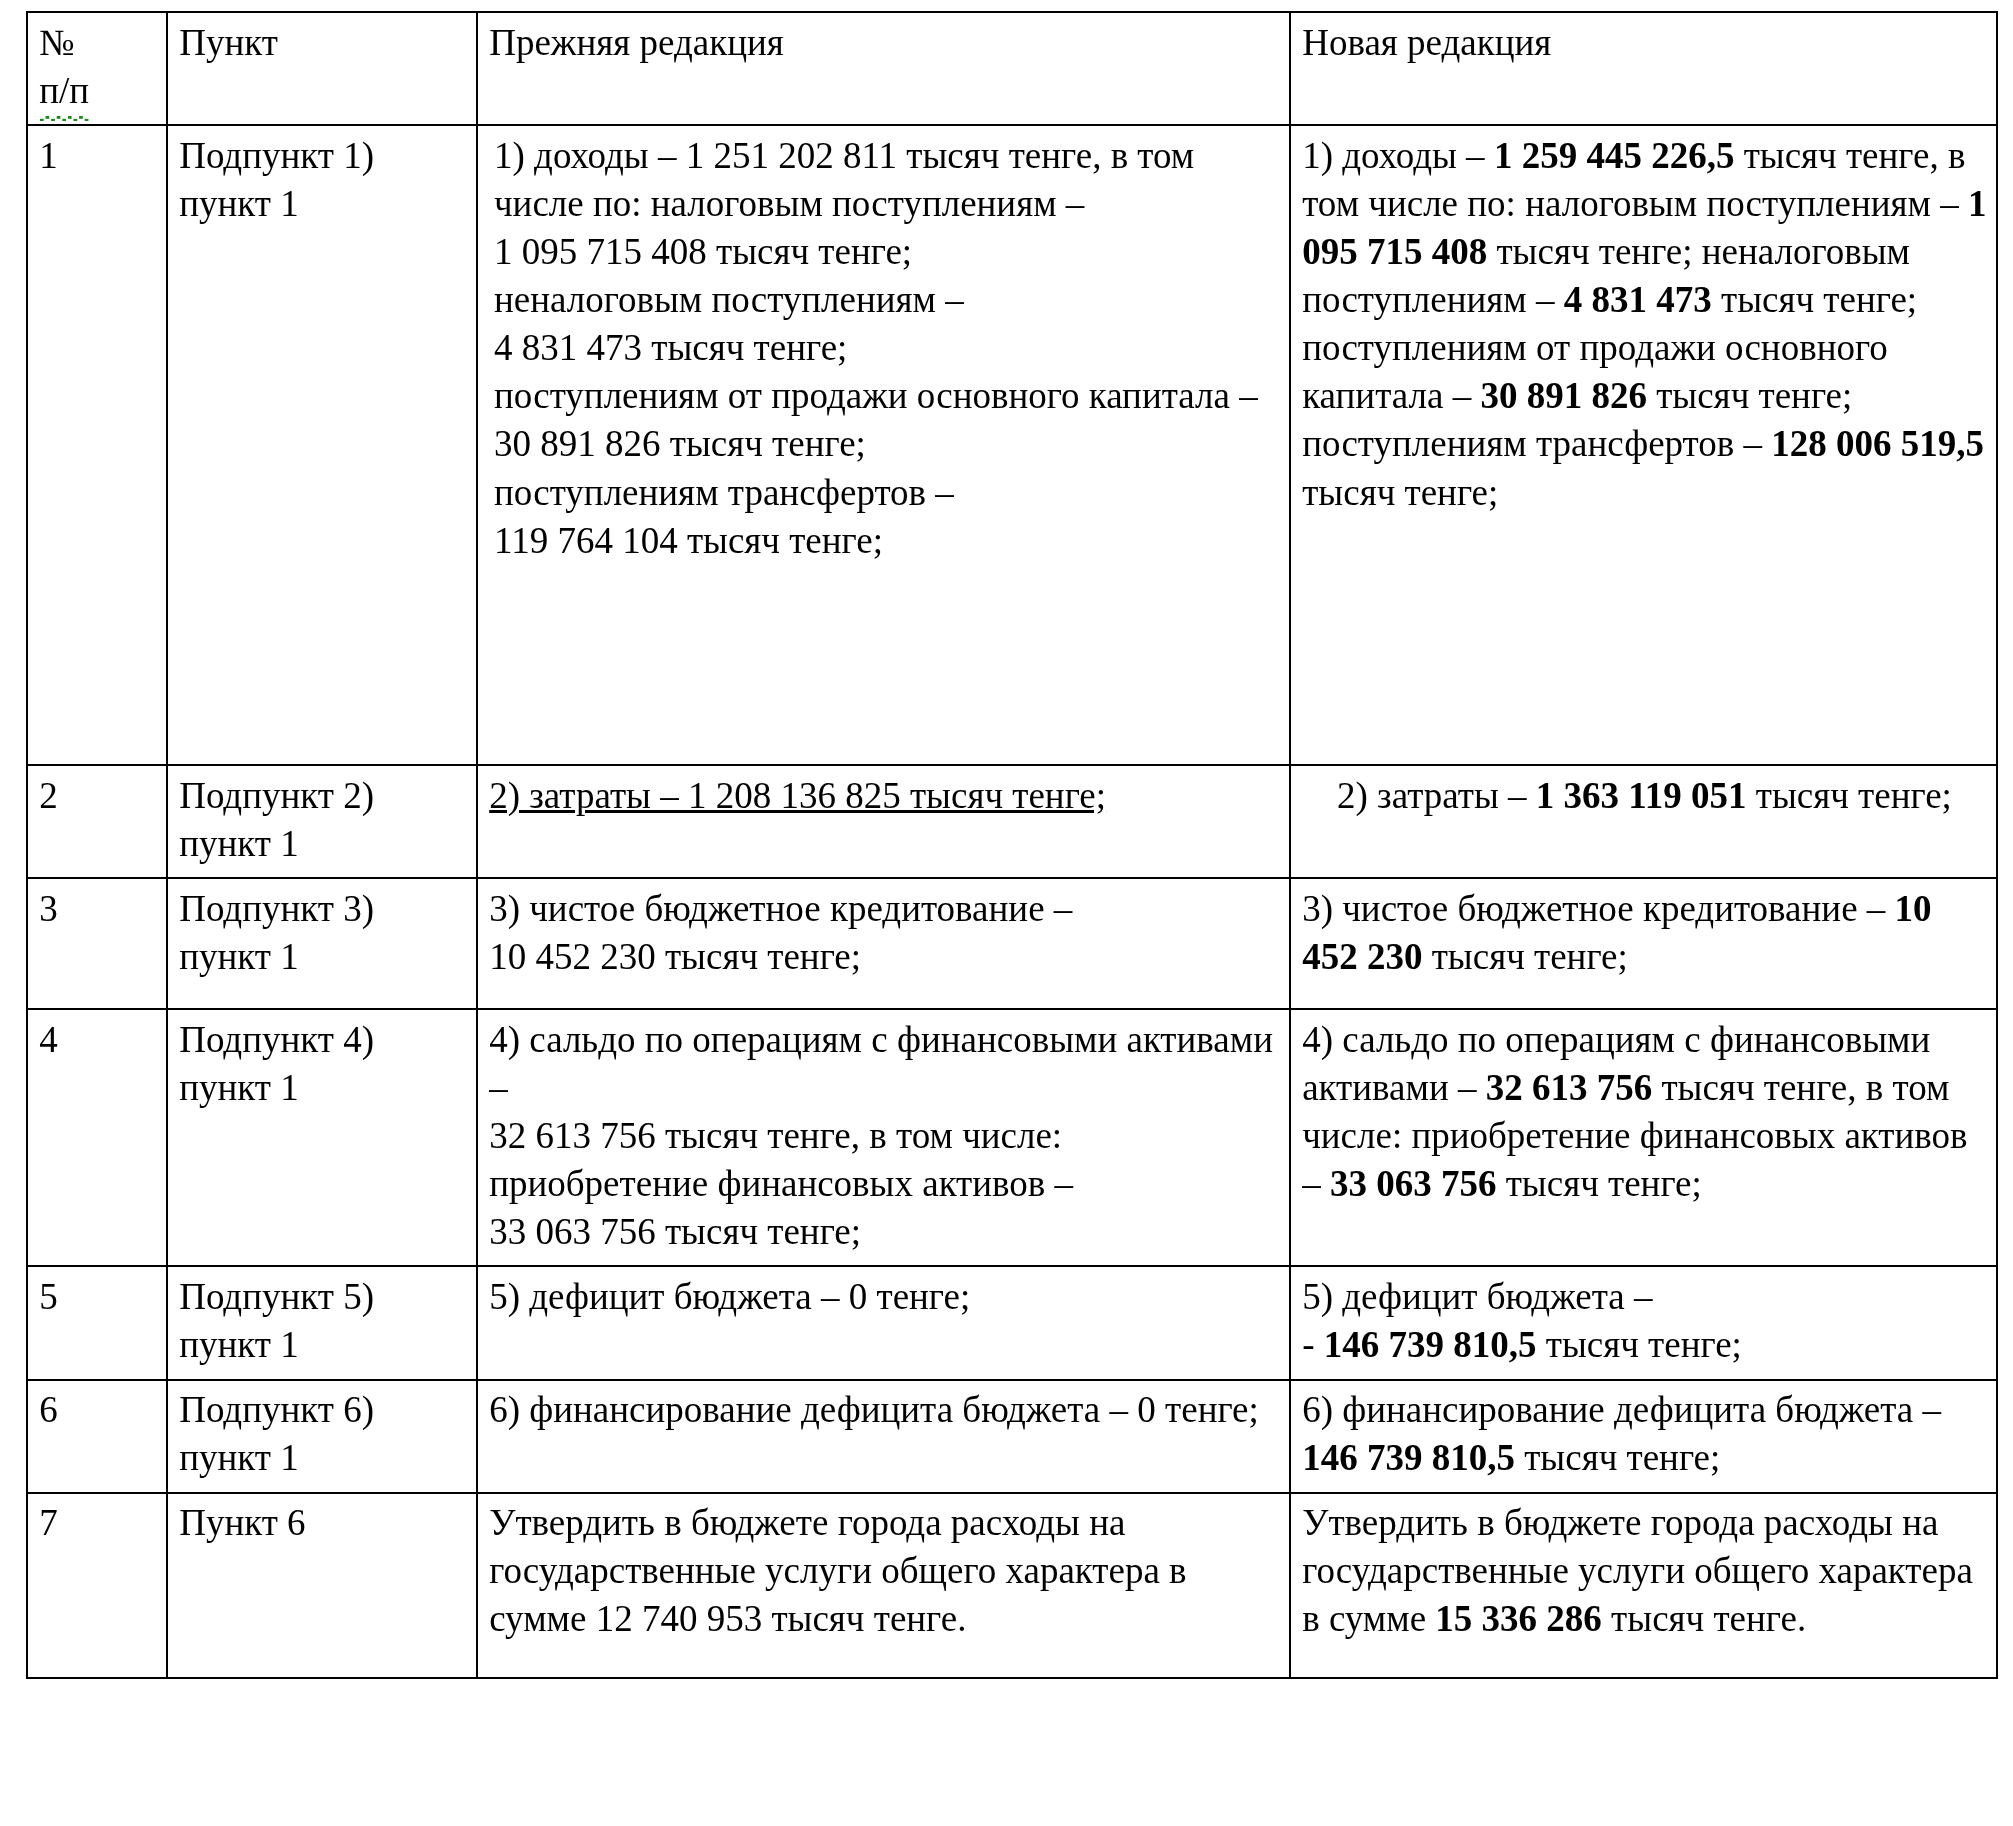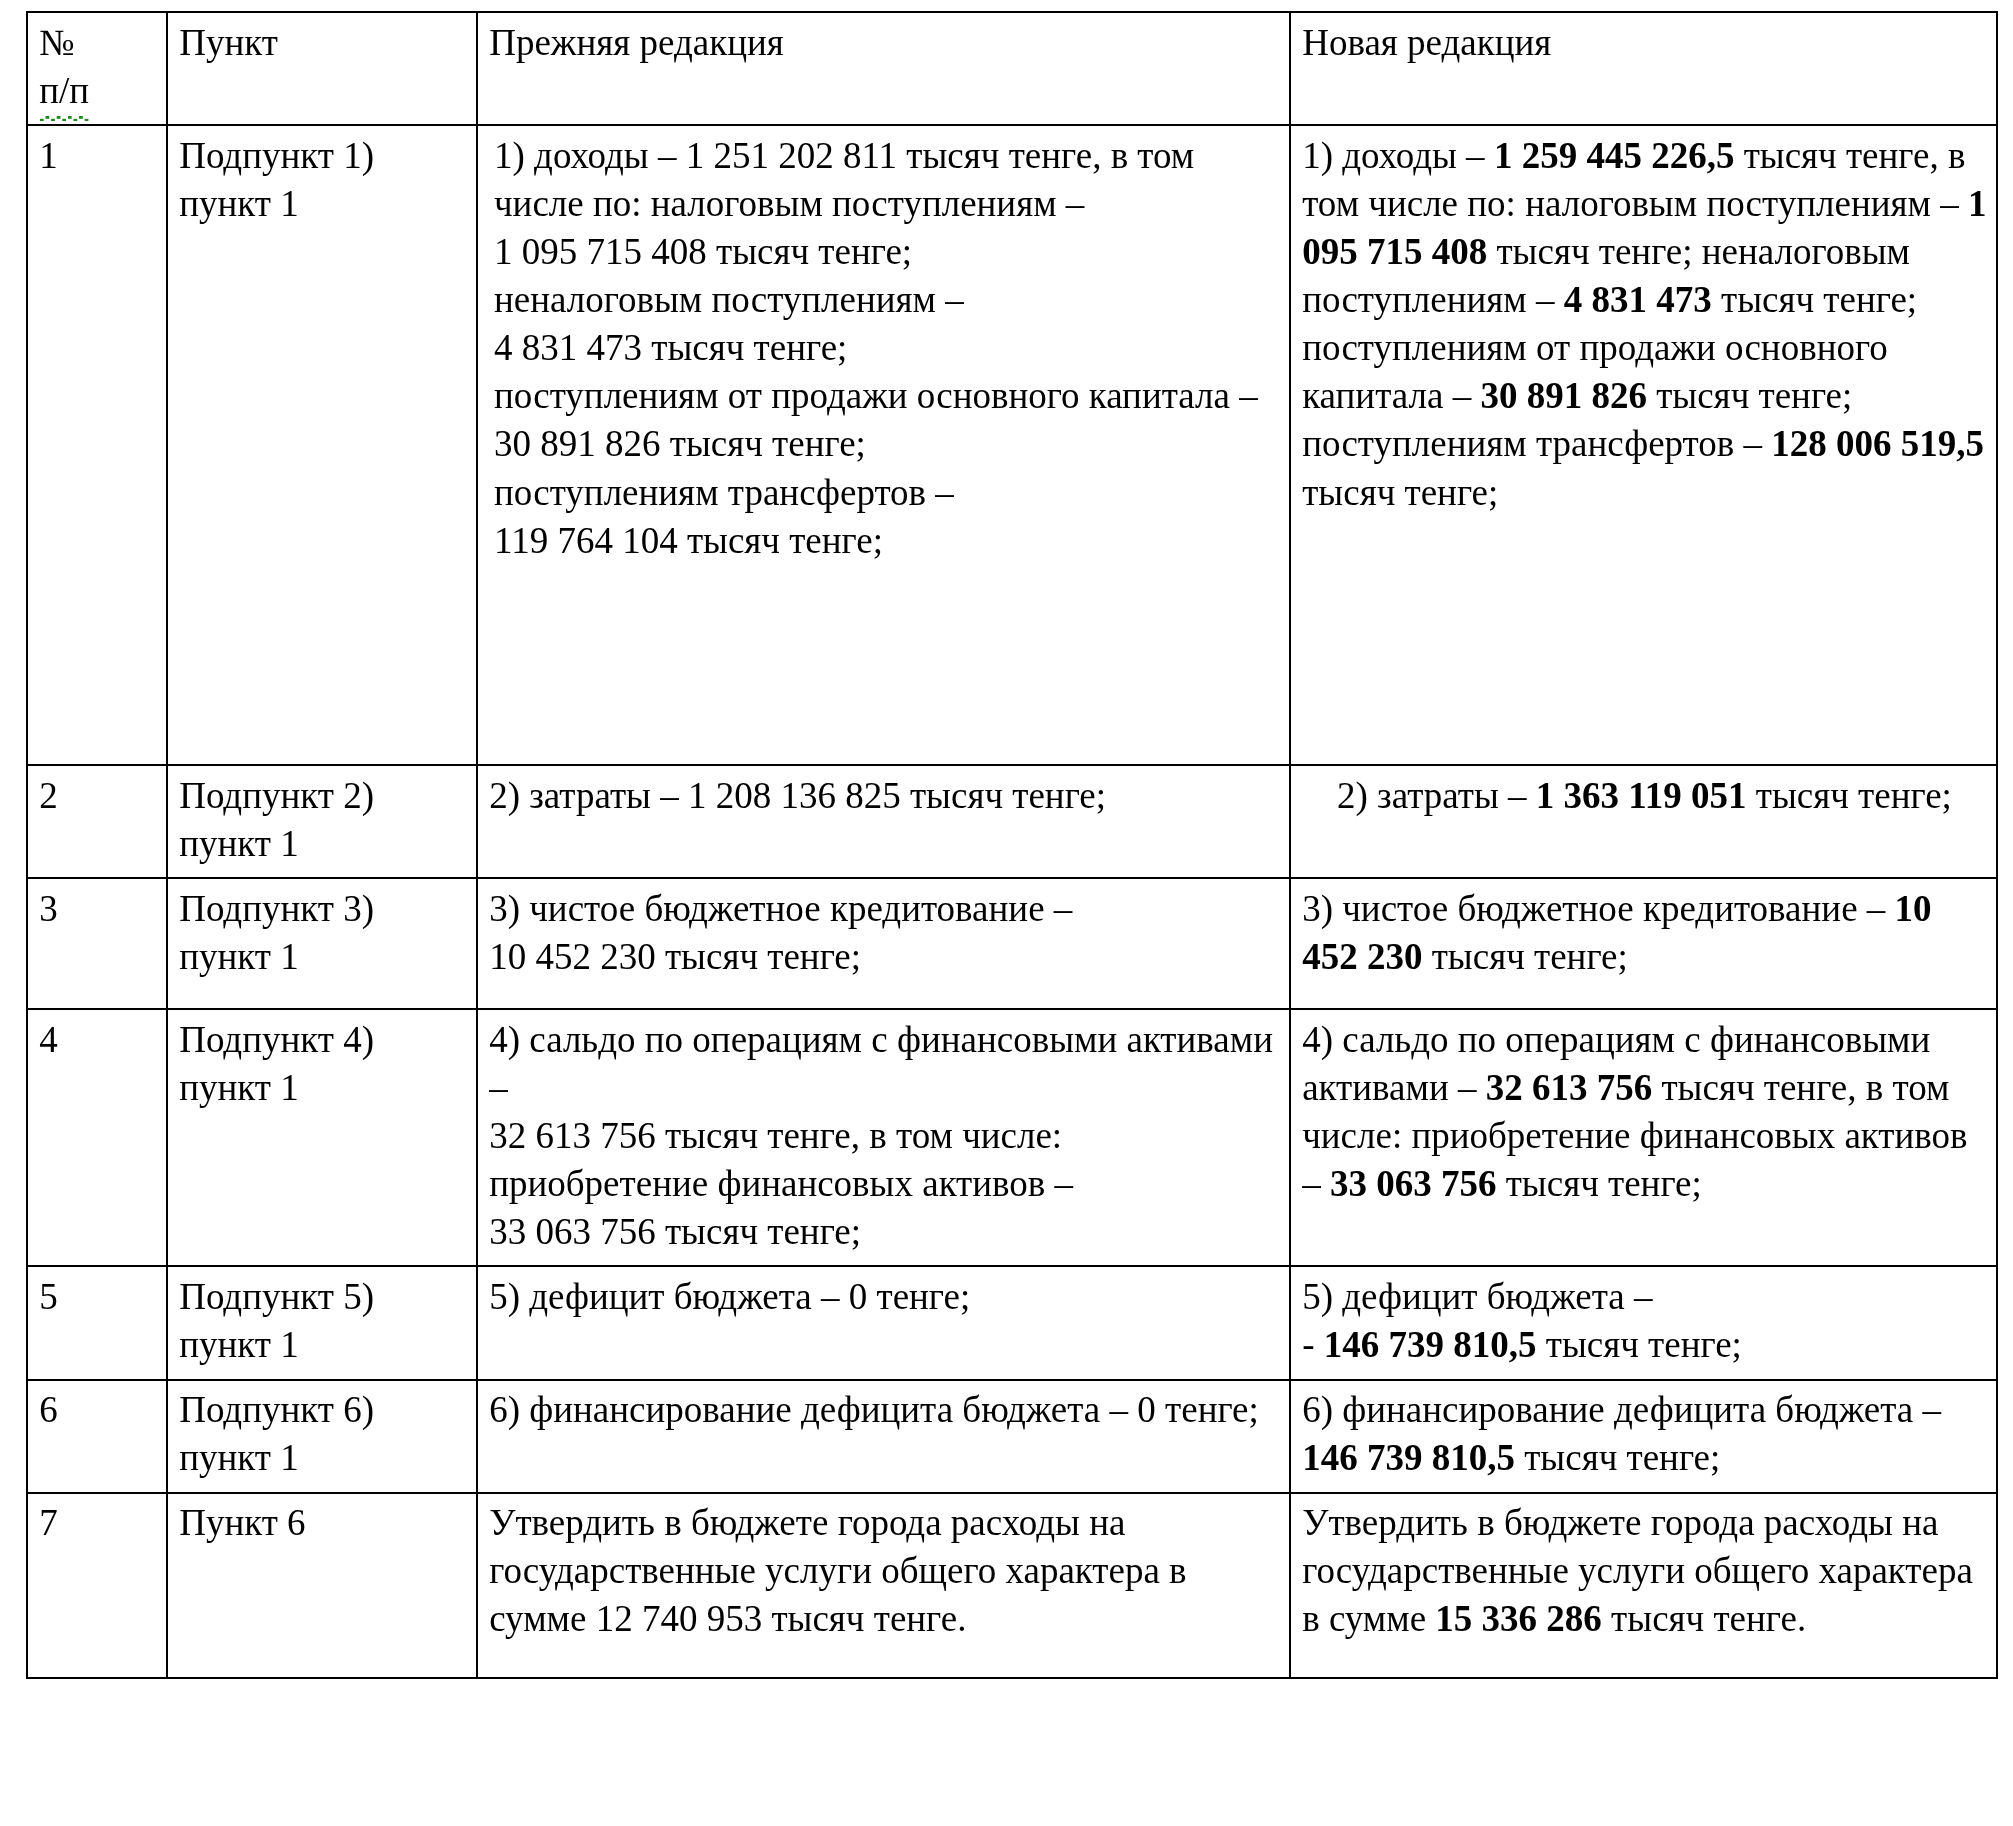--- a/index.html
+++ b/index.html
@@ -154,21 +154,21 @@
 поступлениям трансфертов –
 119 764 104 тысяч тенге;</td>
           <td class="t-new">
             <p class="cellpara" style="white-space: pre-line;"><span>1) доходы – </span><b>1 259 445 226,5</b><span> тысяч тенге, в том числе по: налоговым поступлениям – </span><b>1 095 715 408</b><span> тысяч тенге; неналоговым поступлениям – </span><b>4 831 473</b><span> тысяч тенге; поступлениям от продажи основного капитала – </span><b>30 891 826</b><span> тысяч тенге; поступлениям трансфертов – </span><b>128 006 519,5</b><span> тысяч тенге;</span></p>
           </td>
         </tr>
         <tr class="r2">
           <td class="t-num">2</td>
           <td class="t-item">Подпункт  2)
 пункт 1</td>
-          <td class="t-old" style="white-space: pre-line;">2) затраты – 1 208 136 825 тысяч тенге;</td>
+          <td class="t-old" style="white-space: pre-line; text-decoration: underline;">2) затраты – 1 208 136 825 тысяч тенге;</td>
           <td class="t-new">
             <p class="cellpara" style="white-space: pre-line; text-align: center;"><span>2) затраты – </span><b>1 363 119 051</b><span> тысяч тенге;</span></p>
           </td>
         </tr>
         <tr class="r3">
           <td class="t-num">3</td>
           <td class="t-item">Подпункт  3)
 пункт 1</td>
           <td class="t-old" style="white-space: pre-line;">3) чистое бюджетное кредитование –
 10 452 230 тысяч тенге;</td>

